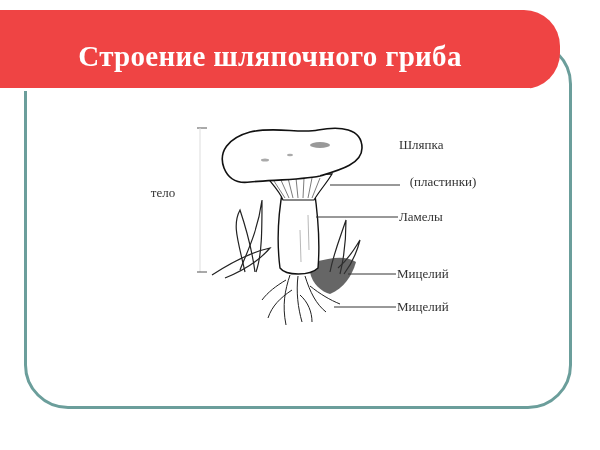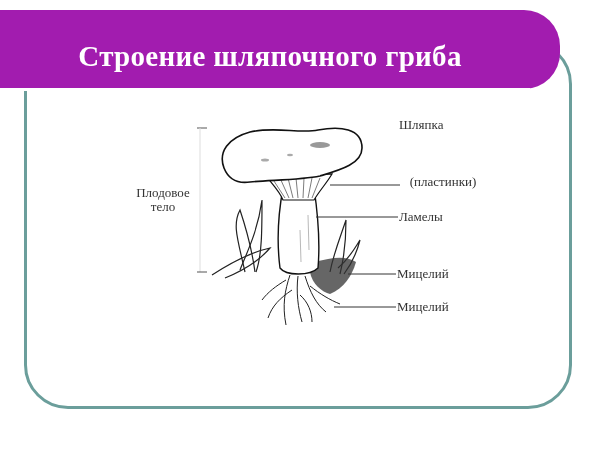--- a/index.html
+++ b/index.html
@@ -4,21 +4,21 @@
   <style>
     html, body { margin: 0; padding: 0; background: #ffffff; }
     body { width: 600px; height: 450px; position: relative; overflow: hidden; font-family: "Liberation Serif", serif; }
     .frame {
       position: absolute; left: 24px; top: 40px; width: 548px; height: 369px;
       border: 3px solid #6b9e9b; border-radius: 44px; box-sizing: border-box;
       background: #ffffff;
     }
     .banner {
       position: absolute; left: 0; top: 10px; width: 560px; height: 79px;
-      background: #a21caf; border-radius: 0 36px 36px 0;
+      background: #ef4444; border-radius: 0 36px 36px 0;
     }
     .banner-title {
       position: absolute; left: 0; width: 540px; top: 30px; text-align: center;
       color: #ffffff; font-family: "Liberation Serif", serif; font-weight: bold; font-size: 29px;
       letter-spacing: 0.3px;
     }
     .banner-rule {
       position: absolute; left: 0; top: 78px; width: 530px; height: 3px; background: #ffffff;
     }
     .lbl {
@@ -92,25 +92,24 @@
 
   <g stroke="#333" stroke-width="1">
     <line x1="330" y1="185" x2="400" y2="185"></line>
     <line x1="316" y1="217" x2="398" y2="217"></line>
     <line x1="348" y1="274" x2="396" y2="274"></line>
     <line x1="334" y1="307" x2="396" y2="307"></line>
   </g>
 </svg>
 
 <div class="lbl center" style="left:118px; top:186px; width:90px;">
-  <div>Плодовое</div>
   <div>тело</div>
 </div>
 
-<div class="lbl" style="left:399px; top:118px;">Шляпка</div>
+<div class="lbl" style="left:399px; top:138px;">Шляпка</div>
 
 <div class="lbl center" style="left:398px; top:175px; width:90px;">
   <div>(пластинки)</div>
 </div>
 
 <div class="lbl" style="left:399px; top:210px;">Ламелы</div>
 
 <div class="lbl" style="left:397px; top:267px;text-align:center;">Мицелий</div>
 
 <div class="lbl" style="left:397px; top:300px;">Мицелий</div>

